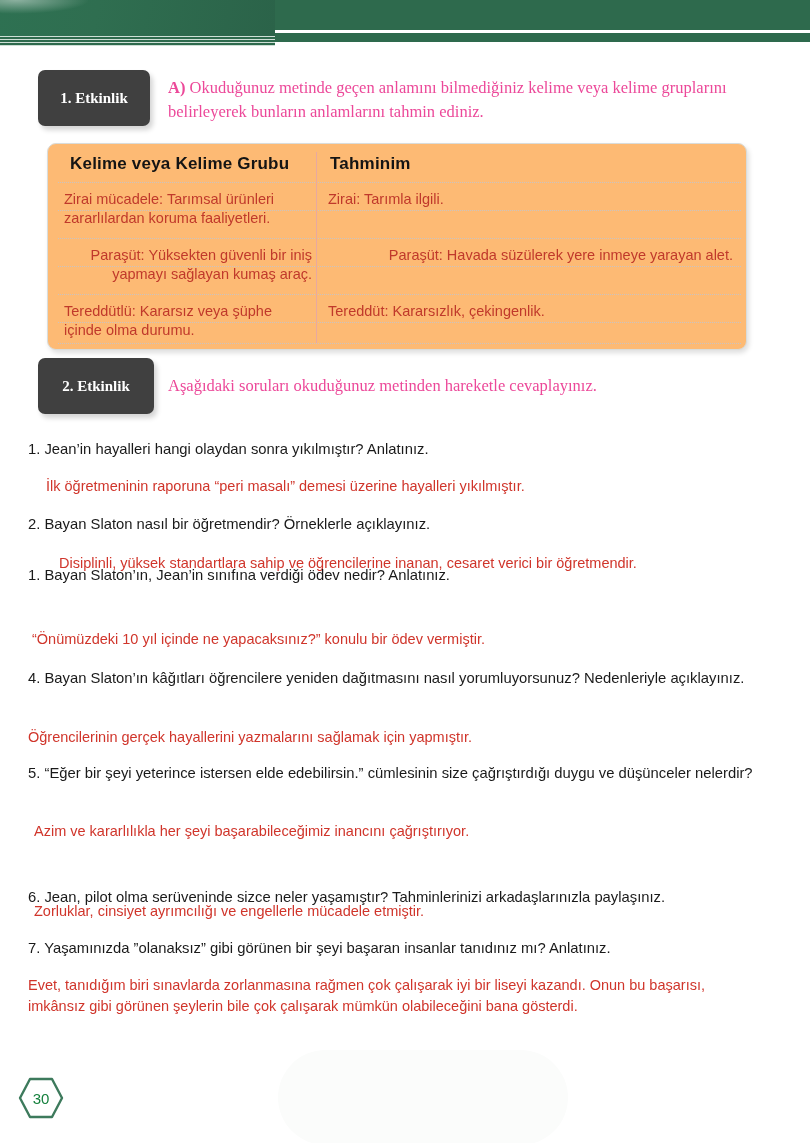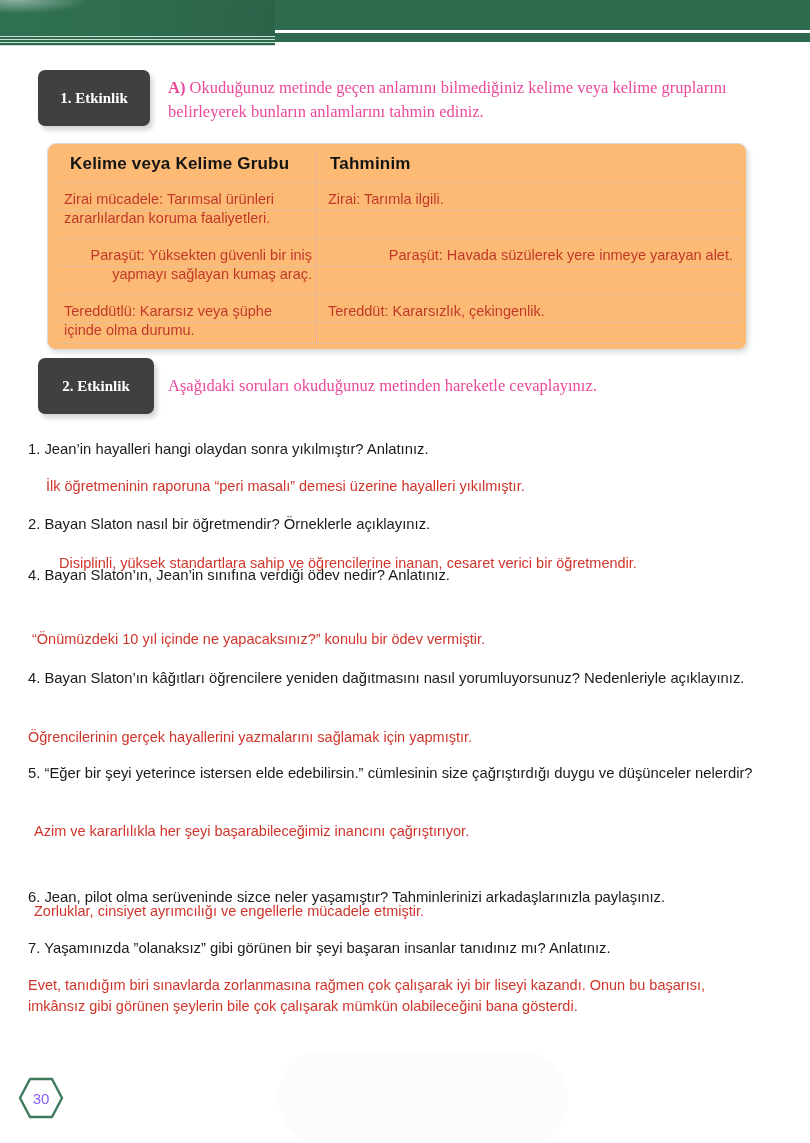--- a/index.html
+++ b/index.html
@@ -173,21 +173,21 @@
     left: 18px; top: 1076px;
     width: 46px; height: 44px;
   }
   .page-num svg { display: block; }
   .page-num-text {
     position: absolute;
     left: 0; top: 0;
     width: 46px; height: 44px;
     display: flex; align-items: center; justify-content: center;
     font-size: 15px;
-    color: #8b5cf6;
+    color: #15803d;
     font-family: "Liberation Sans", sans-serif;
   }
 
   
   .watermark {
     position: absolute;
     left: 278px; top: 1050px;
     width: 290px; height: 95px;
     background: #fbfcfb;
     border-radius: 90px;
@@ -255,21 +255,21 @@
   <span>Aşağıdaki soruları okuduğunuz metinden hareketle cevaplayınız.</span>
 </div>
 
 <div class="q" style="top:439px;">1. Jean’in hayalleri hangi olaydan sonra yıkılmıştır? Anlatınız.</div>
 <div class="a" style="left:34px; top:476px;margin-left:12px;">İlk öğretmeninin raporuna “peri masalı” demesi üzerine hayalleri yıkılmıştır.</div>
 
 <div class="q" style="top:514px;">2. Bayan Slaton nasıl bir öğretmendir? Örneklerle açıklayınız.</div>
 <div class="a" style="left:28px; top:553px;margin-left:31px;">Disiplinli, yüksek standartlara sahip ve öğrencilerine inanan, cesaret verici bir öğretmendir.</div>
 
 <div class="q" style="top:565px;"></div>
-<div class="q" style="top:565px;">4. Bayan Slaton’ın, Jean’in sınıfına verdiği ödev nedir? Anlatınız.</div>
+<div class="q" style="top:565px;">1. Bayan Slaton’ın, Jean’in sınıfına verdiği ödev nedir? Anlatınız.</div>
 <div class="a" style="left:32px; top:629px;">“Önümüzdeki 10 yıl içinde ne yapacaksınız?” konulu bir ödev vermiştir.</div>
 
 <div class="q" style="top:668px; width:730px;">4. Bayan Slaton’ın kâğıtları öğrencilere yeniden dağıtmasını nasıl yorumluyorsunuz? Nedenleriyle açıklayınız.</div>
 <div class="a" style="left:28px; top:727px;">Öğrencilerinin gerçek hayallerini yazmalarını sağlamak için yapmıştır.</div>
 
 <div class="q" style="top:763px; width:740px;">5.  “Eğer bir şeyi yeterince istersen elde edebilirsin.” cümlesinin size çağrıştırdığı duygu ve düşünceler nelerdir?</div>
 <div class="a" style="left:34px; top:821px;">Azim ve kararlılıkla her şeyi başarabileceğimiz inancını çağrıştırıyor.</div>
 
 <div class="q" style="top:863px;margin-top:24px;">6.  Jean, pilot olma serüveninde sizce neler yaşamıştır? Tahminlerinizi arkadaşlarınızla paylaşınız.</div>
 <div class="a" style="left:34px; top:901px;">Zorluklar, cinsiyet ayrımcılığı ve engellerle mücadele etmiştir.</div>

